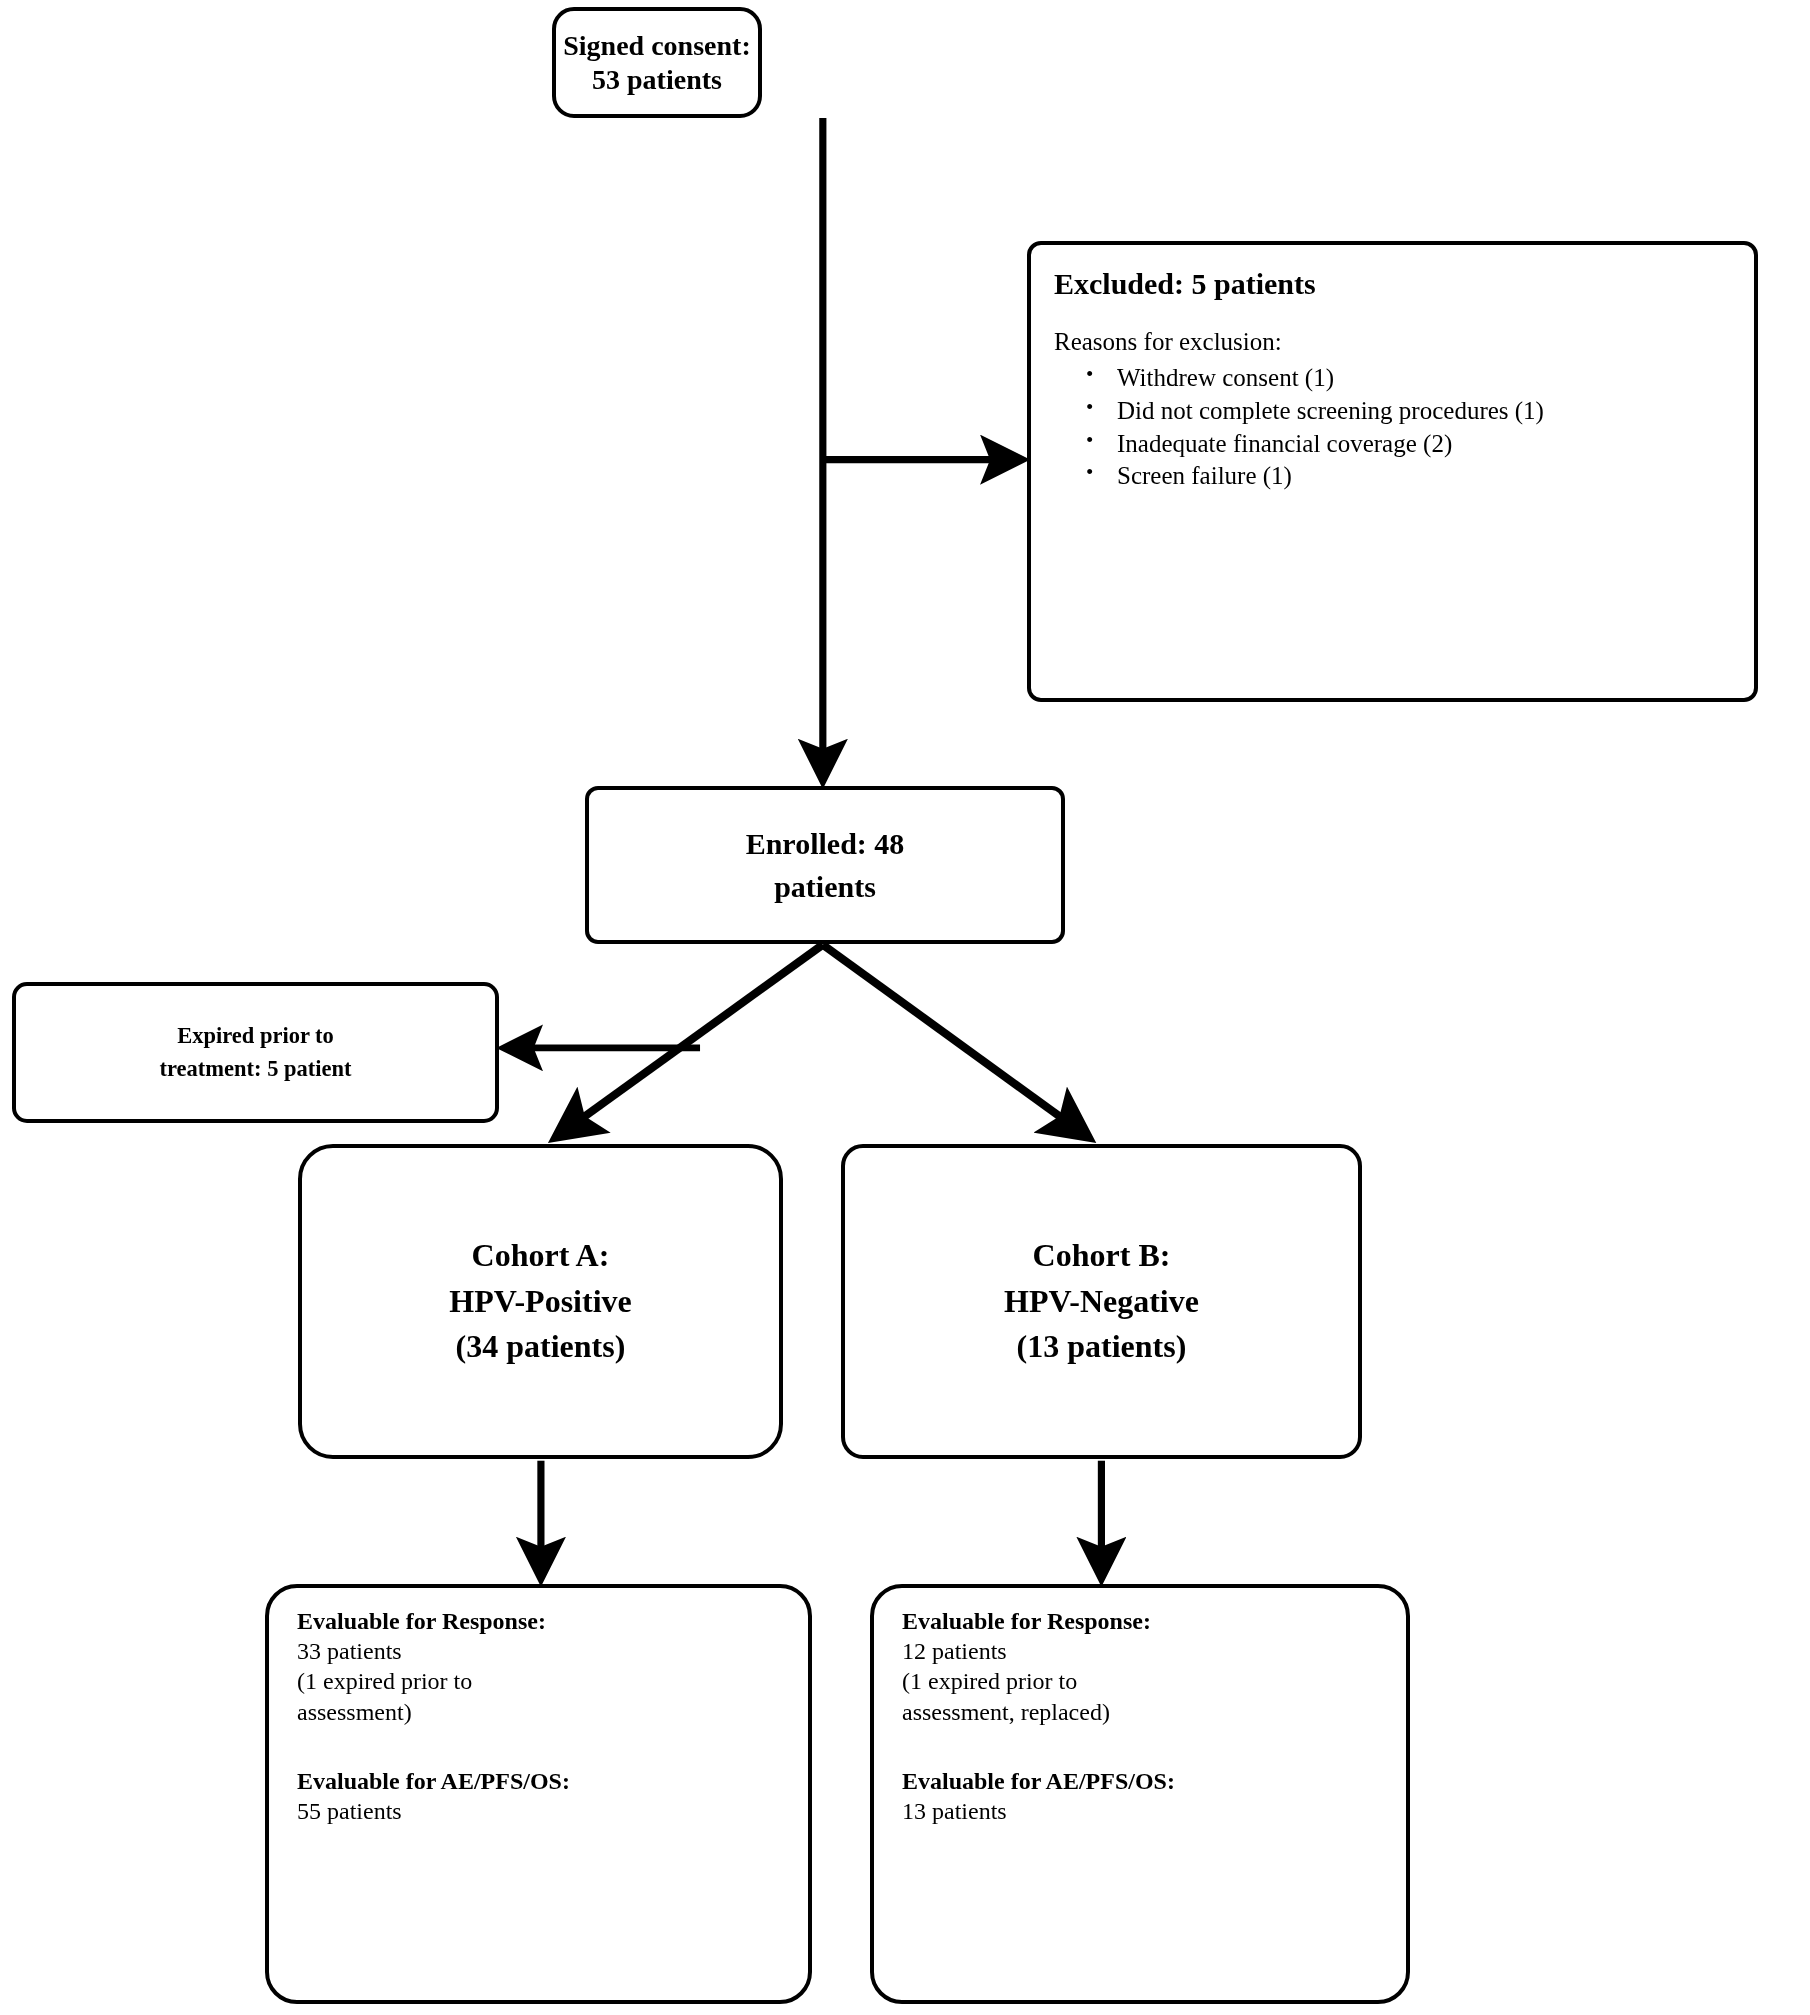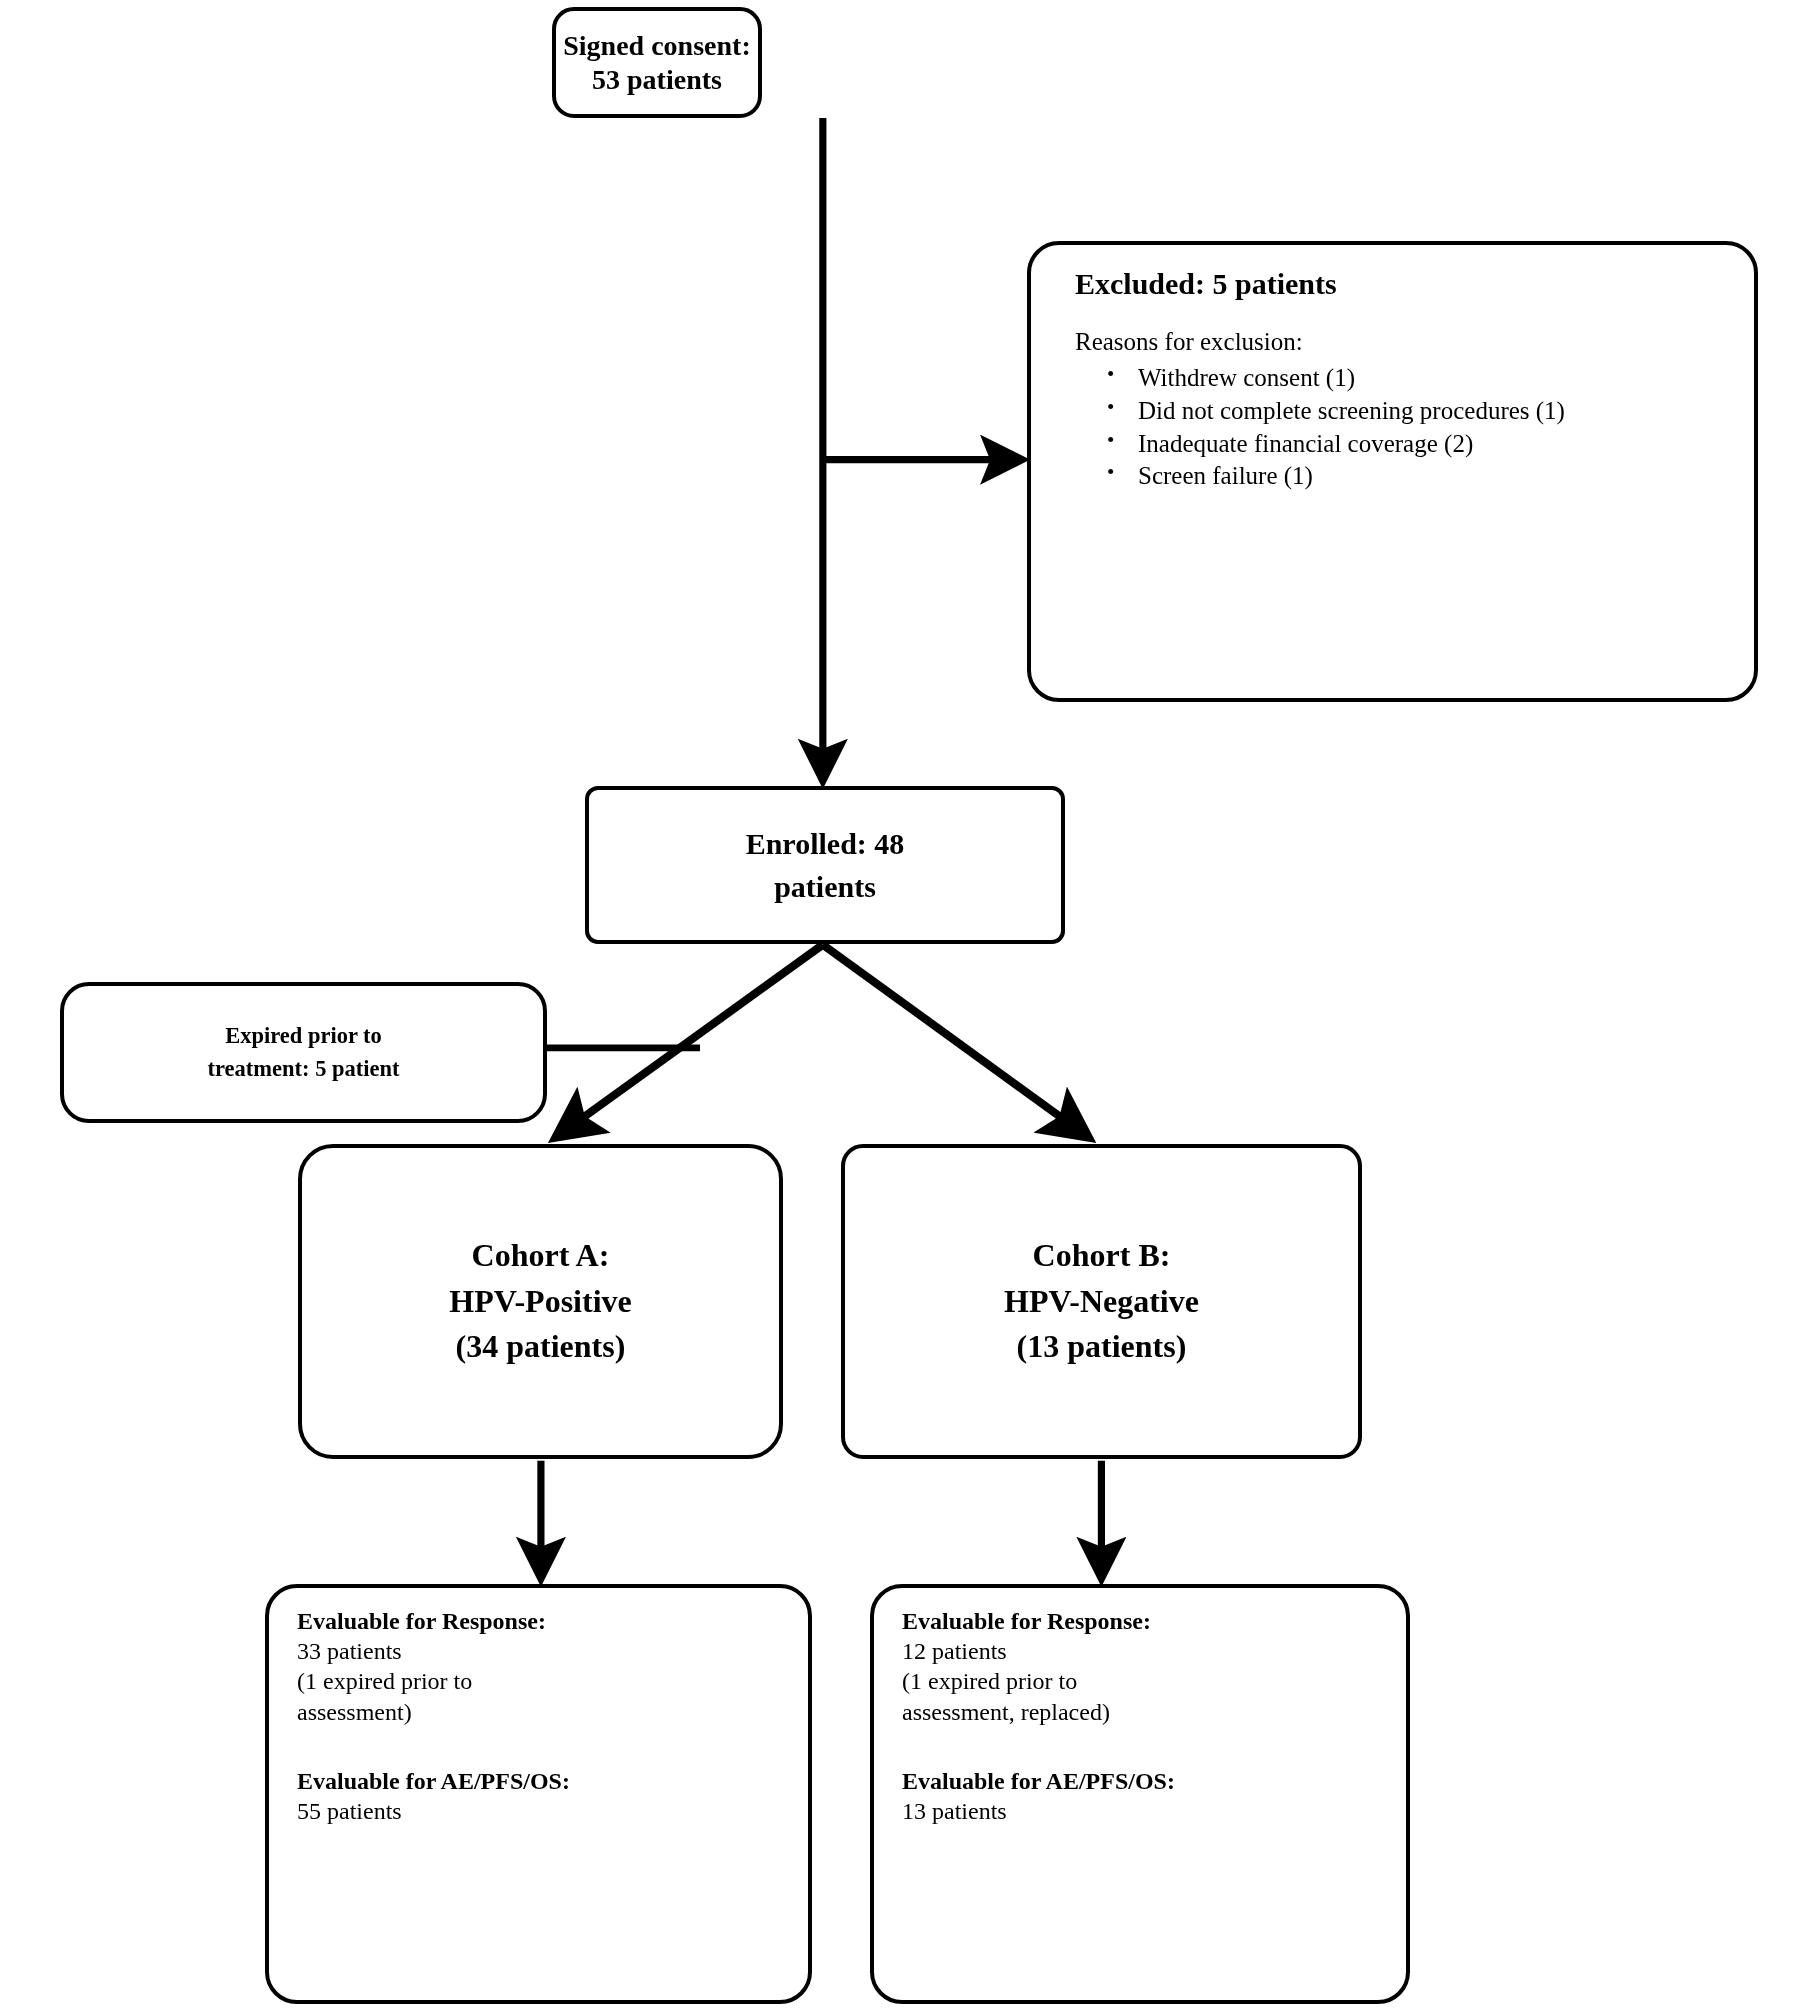--- a/index.html
+++ b/index.html
@@ -54,22 +54,22 @@
     border-radius: 22px;
   }
   #node-signed-consent .ttl {
     font-size: 28px;
     line-height: 1.22;
   }
   
   #node-excluded {
     left: 1027px; top: 241px;
     width: 731px; height: 461px;
-    padding: 22px 28px 22px 44px;
-    border-radius: 32px;
+    padding: 22px 28px 22px 23px;
+    border-radius: 14px;
     justify-content: flex-start;
   }
   #node-excluded .ttl {
     font-size: 30px;
     line-height: 1.1;
     margin-bottom: 28px;
   }
   #node-excluded .reasons-label {
     font-size: 25px;
     line-height: 1.15;
@@ -101,23 +101,22 @@
   }
   #node-enrolled .ttl {
     font-size: 30px;
     line-height: 1.45;
     max-width: 229px;
   }
   
   #node-expired {
     left: 12px; top: 982px;
     width: 487px; height: 141px;
-    border-radius: 29px;
+    border-radius: 15px;
     padding: 0 21px;
-    margin-left: 48px;
   }
   #node-expired .ttl {
     font-size: 22.5px;
     line-height: 1.45;
     max-width: 277px;
   }
   
   #node-cohort-a {
     left: 298px; top: 1144px;
     width: 485px; height: 315px;

